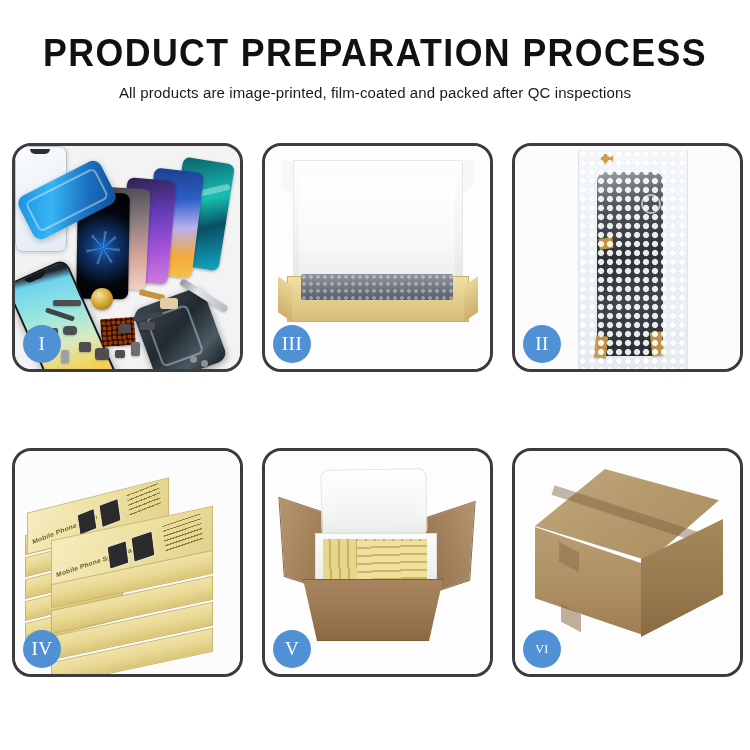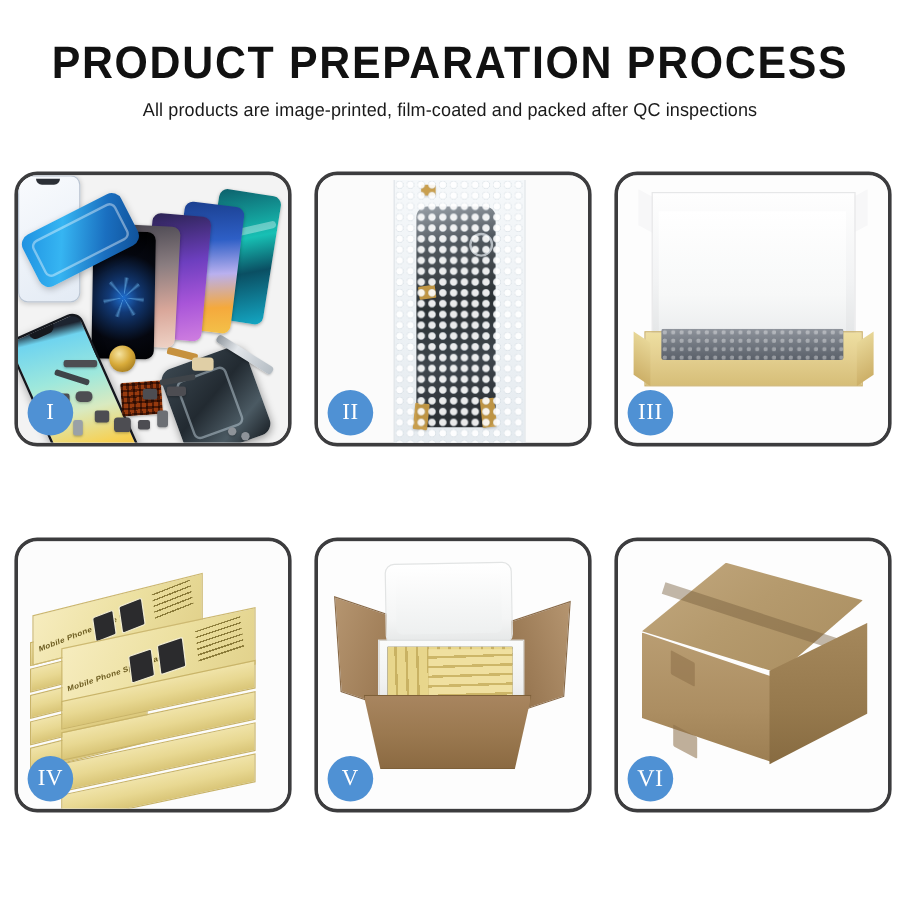--- a/index.html
+++ b/index.html
@@ -81,21 +81,21 @@
     background: #4f91d4;
     color: #ffffff;
     font-family: "Liberation Serif", serif;
     font-size: 19px;
     display: flex;
     align-items: center;
     justify-content: center;
     letter-spacing: 0.5px;
     z-index: 40;
   }
-  .badge.wide { font-size: 20px; }
+  .badge.wide { font-size: 12px; }
 
   
   .p1-bg { position:absolute; inset:0; background:#f3f3f3; }
   .phone {
     position: absolute;
     border-radius: 7px;
     box-shadow: 0 1px 3px rgba(0,0,0,.35);
     overflow: hidden;
   }
   .ph-a { 
@@ -415,20 +415,33 @@
       <div class="part" style="left:46px;top:204px;width:8px;height:13px;background:#9aa1a7;border-radius:2px;"></div>
       <div class="part" style="left:175px;top:210px;width:7px;height:7px;border-radius:50%;background:#8e9399;"></div>
       <div class="part" style="left:186px;top:214px;width:7px;height:7px;border-radius:50%;background:#8e9399;"></div>
 
       <div class="flex-cable" style="left:124px;top:146px;width:26px;height:6px;transform:rotate(14deg);"></div>
       <div class="flex-cable" style="left:145px;top:152px;width:18px;height:11px;border-radius:3px;background:#e0cfa6;"></div>
       <div class="flex-cable" style="left:118px;top:168px;width:30px;height:5px;transform:rotate(-10deg);background:#3f4449;"></div>
       <div class="flex-cable" style="left:30px;top:166px;width:30px;height:5px;transform:rotate(18deg);background:#3f4449;"></div>
     </div>
     <div class="badge">I</div>
+  </div>
+
+  <div class="panel">
+    <div class="panel-photo">
+      <div class="p3-bg"></div>
+      <div class="box3-lid-flapL"></div>
+      <div class="box3-lid-flapR"></div>
+      <div class="box3-lid"></div>
+      <div class="box3-foam"></div>
+      <div class="box3-base"></div>
+      <div class="box3-contents"></div>
+    </div>
+    <div class="badge">III</div>
   </div>
 
   <div class="panel">
     <div class="panel-photo">
       <div class="p2-bg"></div>
       <div class="bubble-pack">
         <div class="inner-part">
           <div class="inner-notch"></div>
         </div>
         <div class="tape" style="left:22px;top:4px;width:12px;height:9px;"></div>
@@ -436,33 +449,20 @@
         <div class="tape" style="left:16px;top:186px;width:12px;height:22px;transform:rotate(6deg);"></div>
         <div class="tape" style="left:72px;top:182px;width:12px;height:24px;transform:rotate(-6deg);"></div>
         <div class="bubbles"></div>
       </div>
     </div>
     <div class="badge">II</div>
   </div>
 
   <div class="panel">
     <div class="panel-photo">
-      <div class="p3-bg"></div>
-      <div class="box3-lid-flapL"></div>
-      <div class="box3-lid-flapR"></div>
-      <div class="box3-lid"></div>
-      <div class="box3-foam"></div>
-      <div class="box3-base"></div>
-      <div class="box3-contents"></div>
-    </div>
-    <div class="badge">III</div>
-  </div>
-
-  <div class="panel">
-    <div class="panel-photo">
       <div class="p4-bg"></div>
       <div class="stack">
 
         <div class="ybox" style="left:6px;top:56px;width:96px;height:18px;transform:skewY(-14deg);"></div>
         <div class="ybox" style="left:6px;top:78px;width:96px;height:18px;transform:skewY(-14deg);"></div>
         <div class="ybox" style="left:6px;top:100px;width:96px;height:18px;transform:skewY(-14deg);"></div>
         <div class="ybox" style="left:6px;top:122px;width:96px;height:18px;transform:skewY(-14deg);"></div>
         <div class="ybox" style="left:6px;top:144px;width:96px;height:18px;transform:skewY(-14deg);"></div>
 
         <div class="ybox-top" style="left:8px;top:28px;width:140px;height:40px;transform:skewY(-14deg);">

